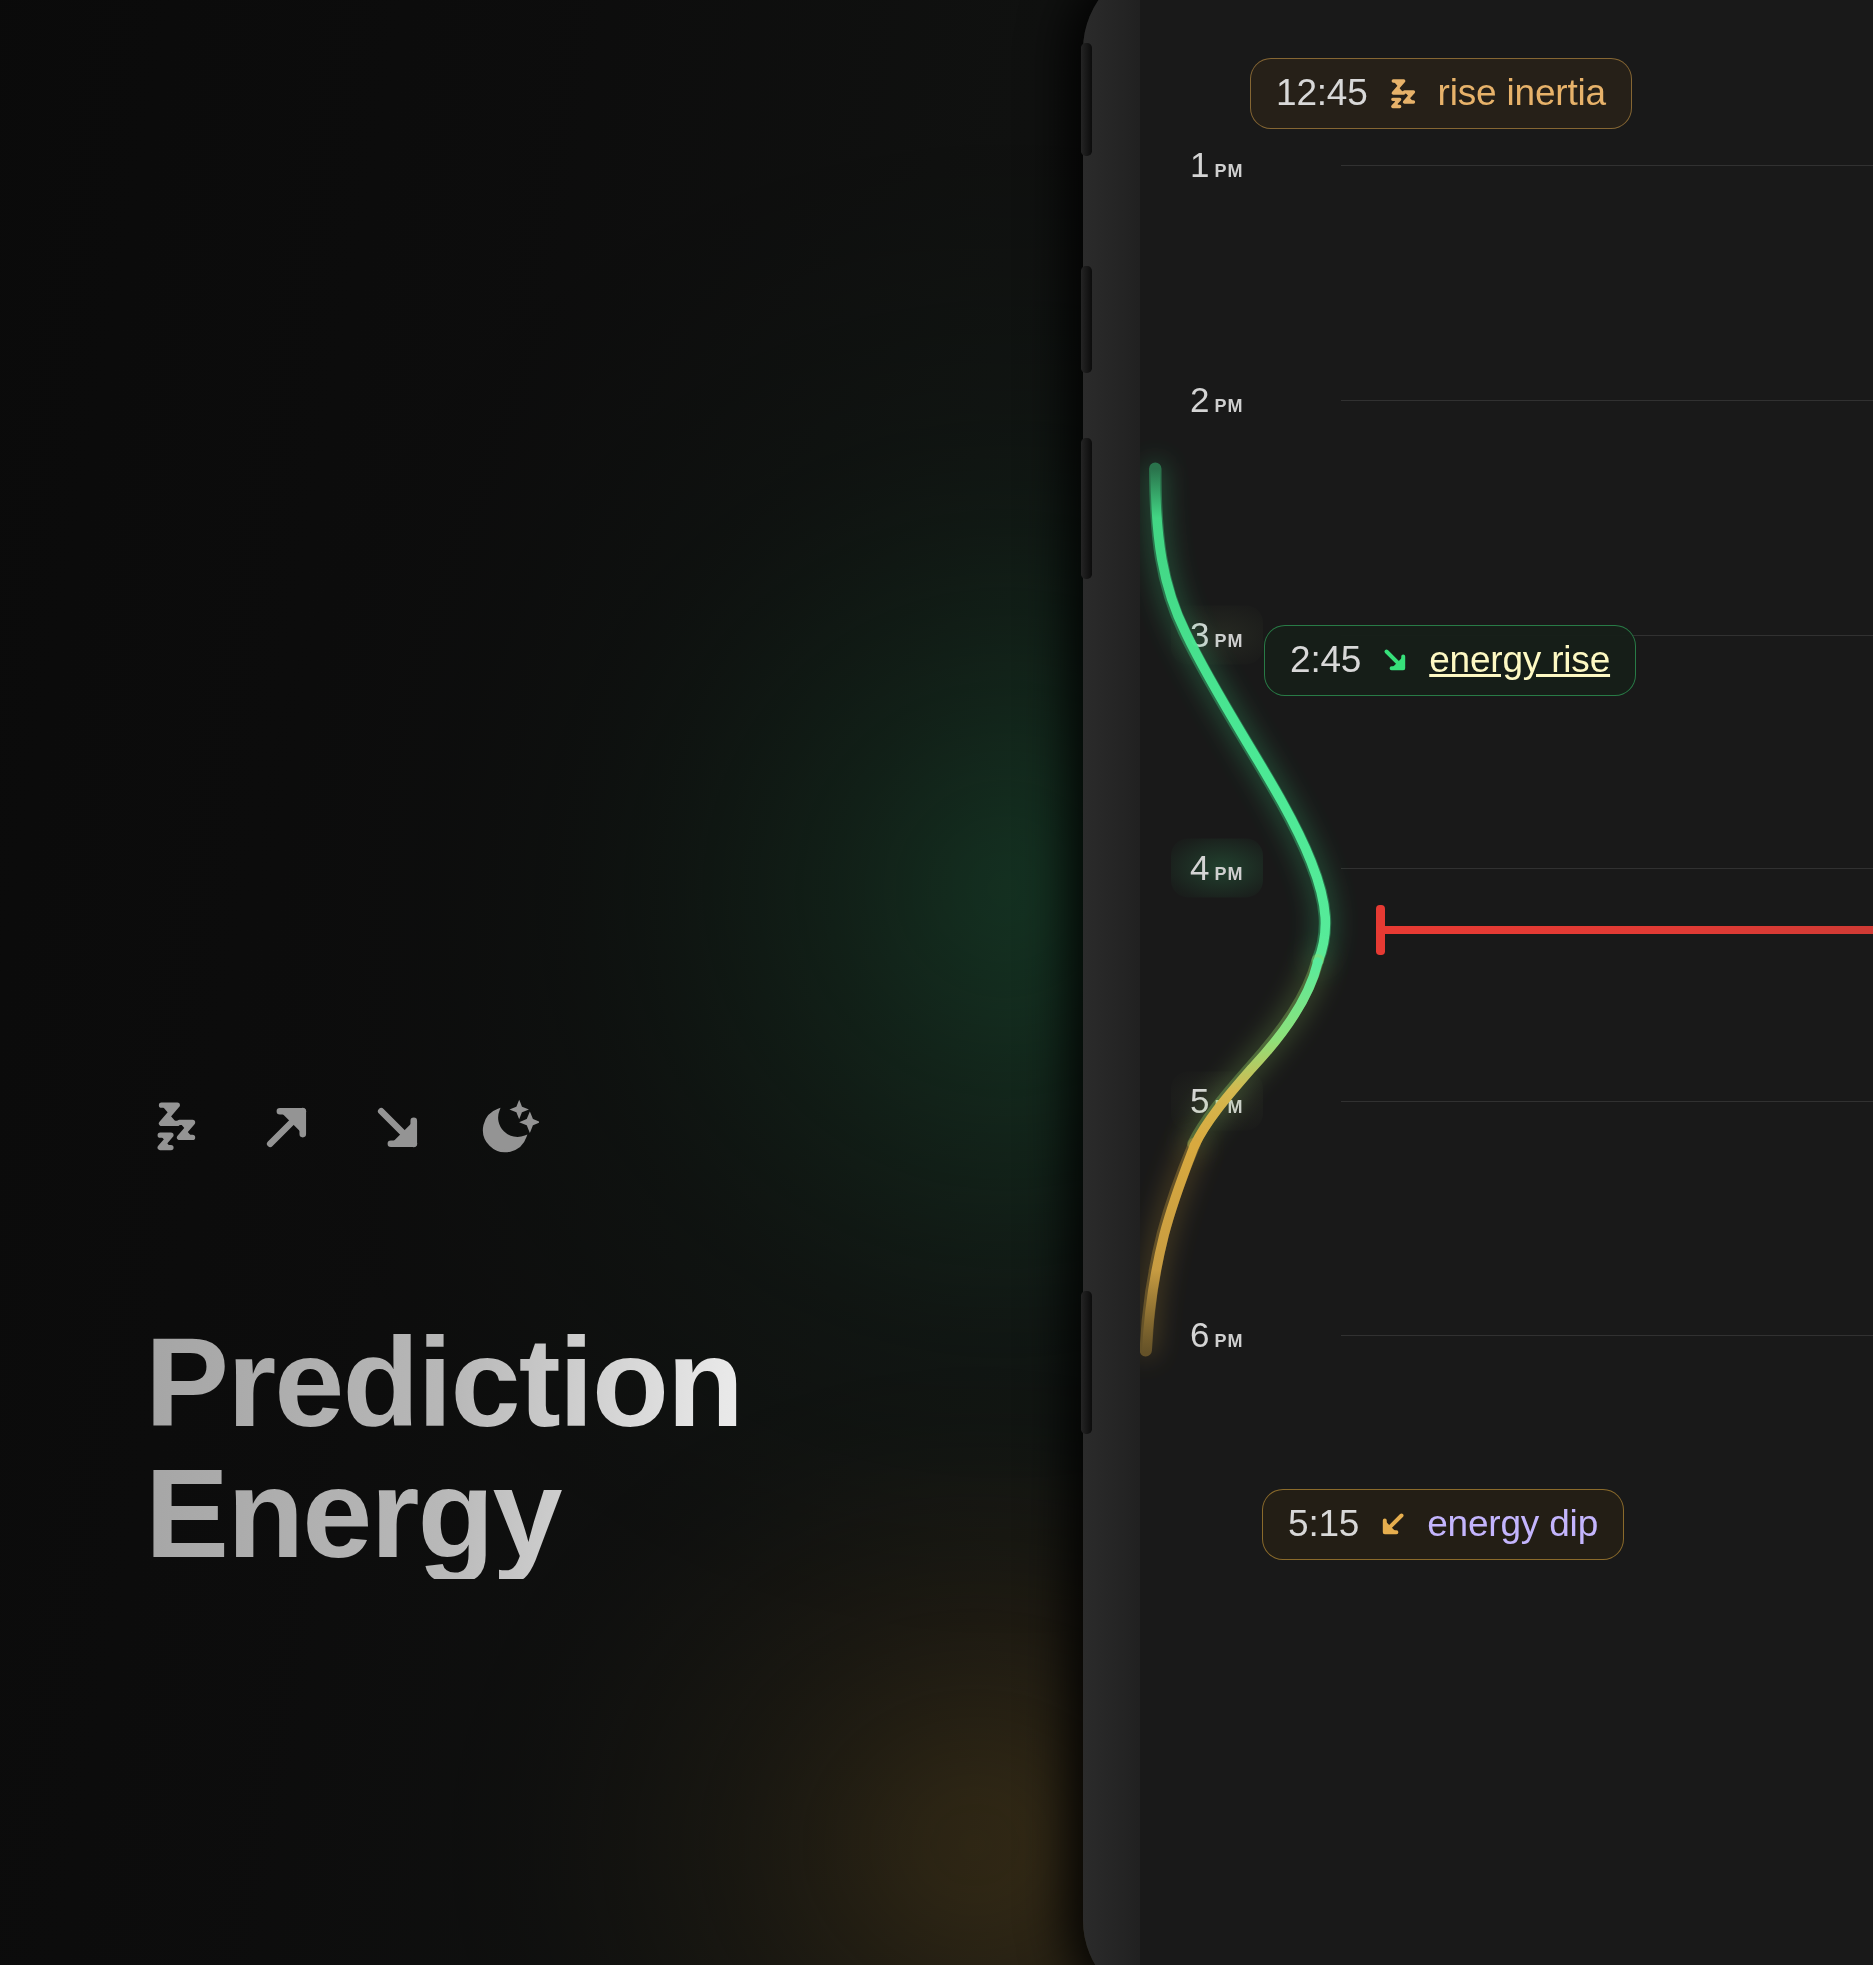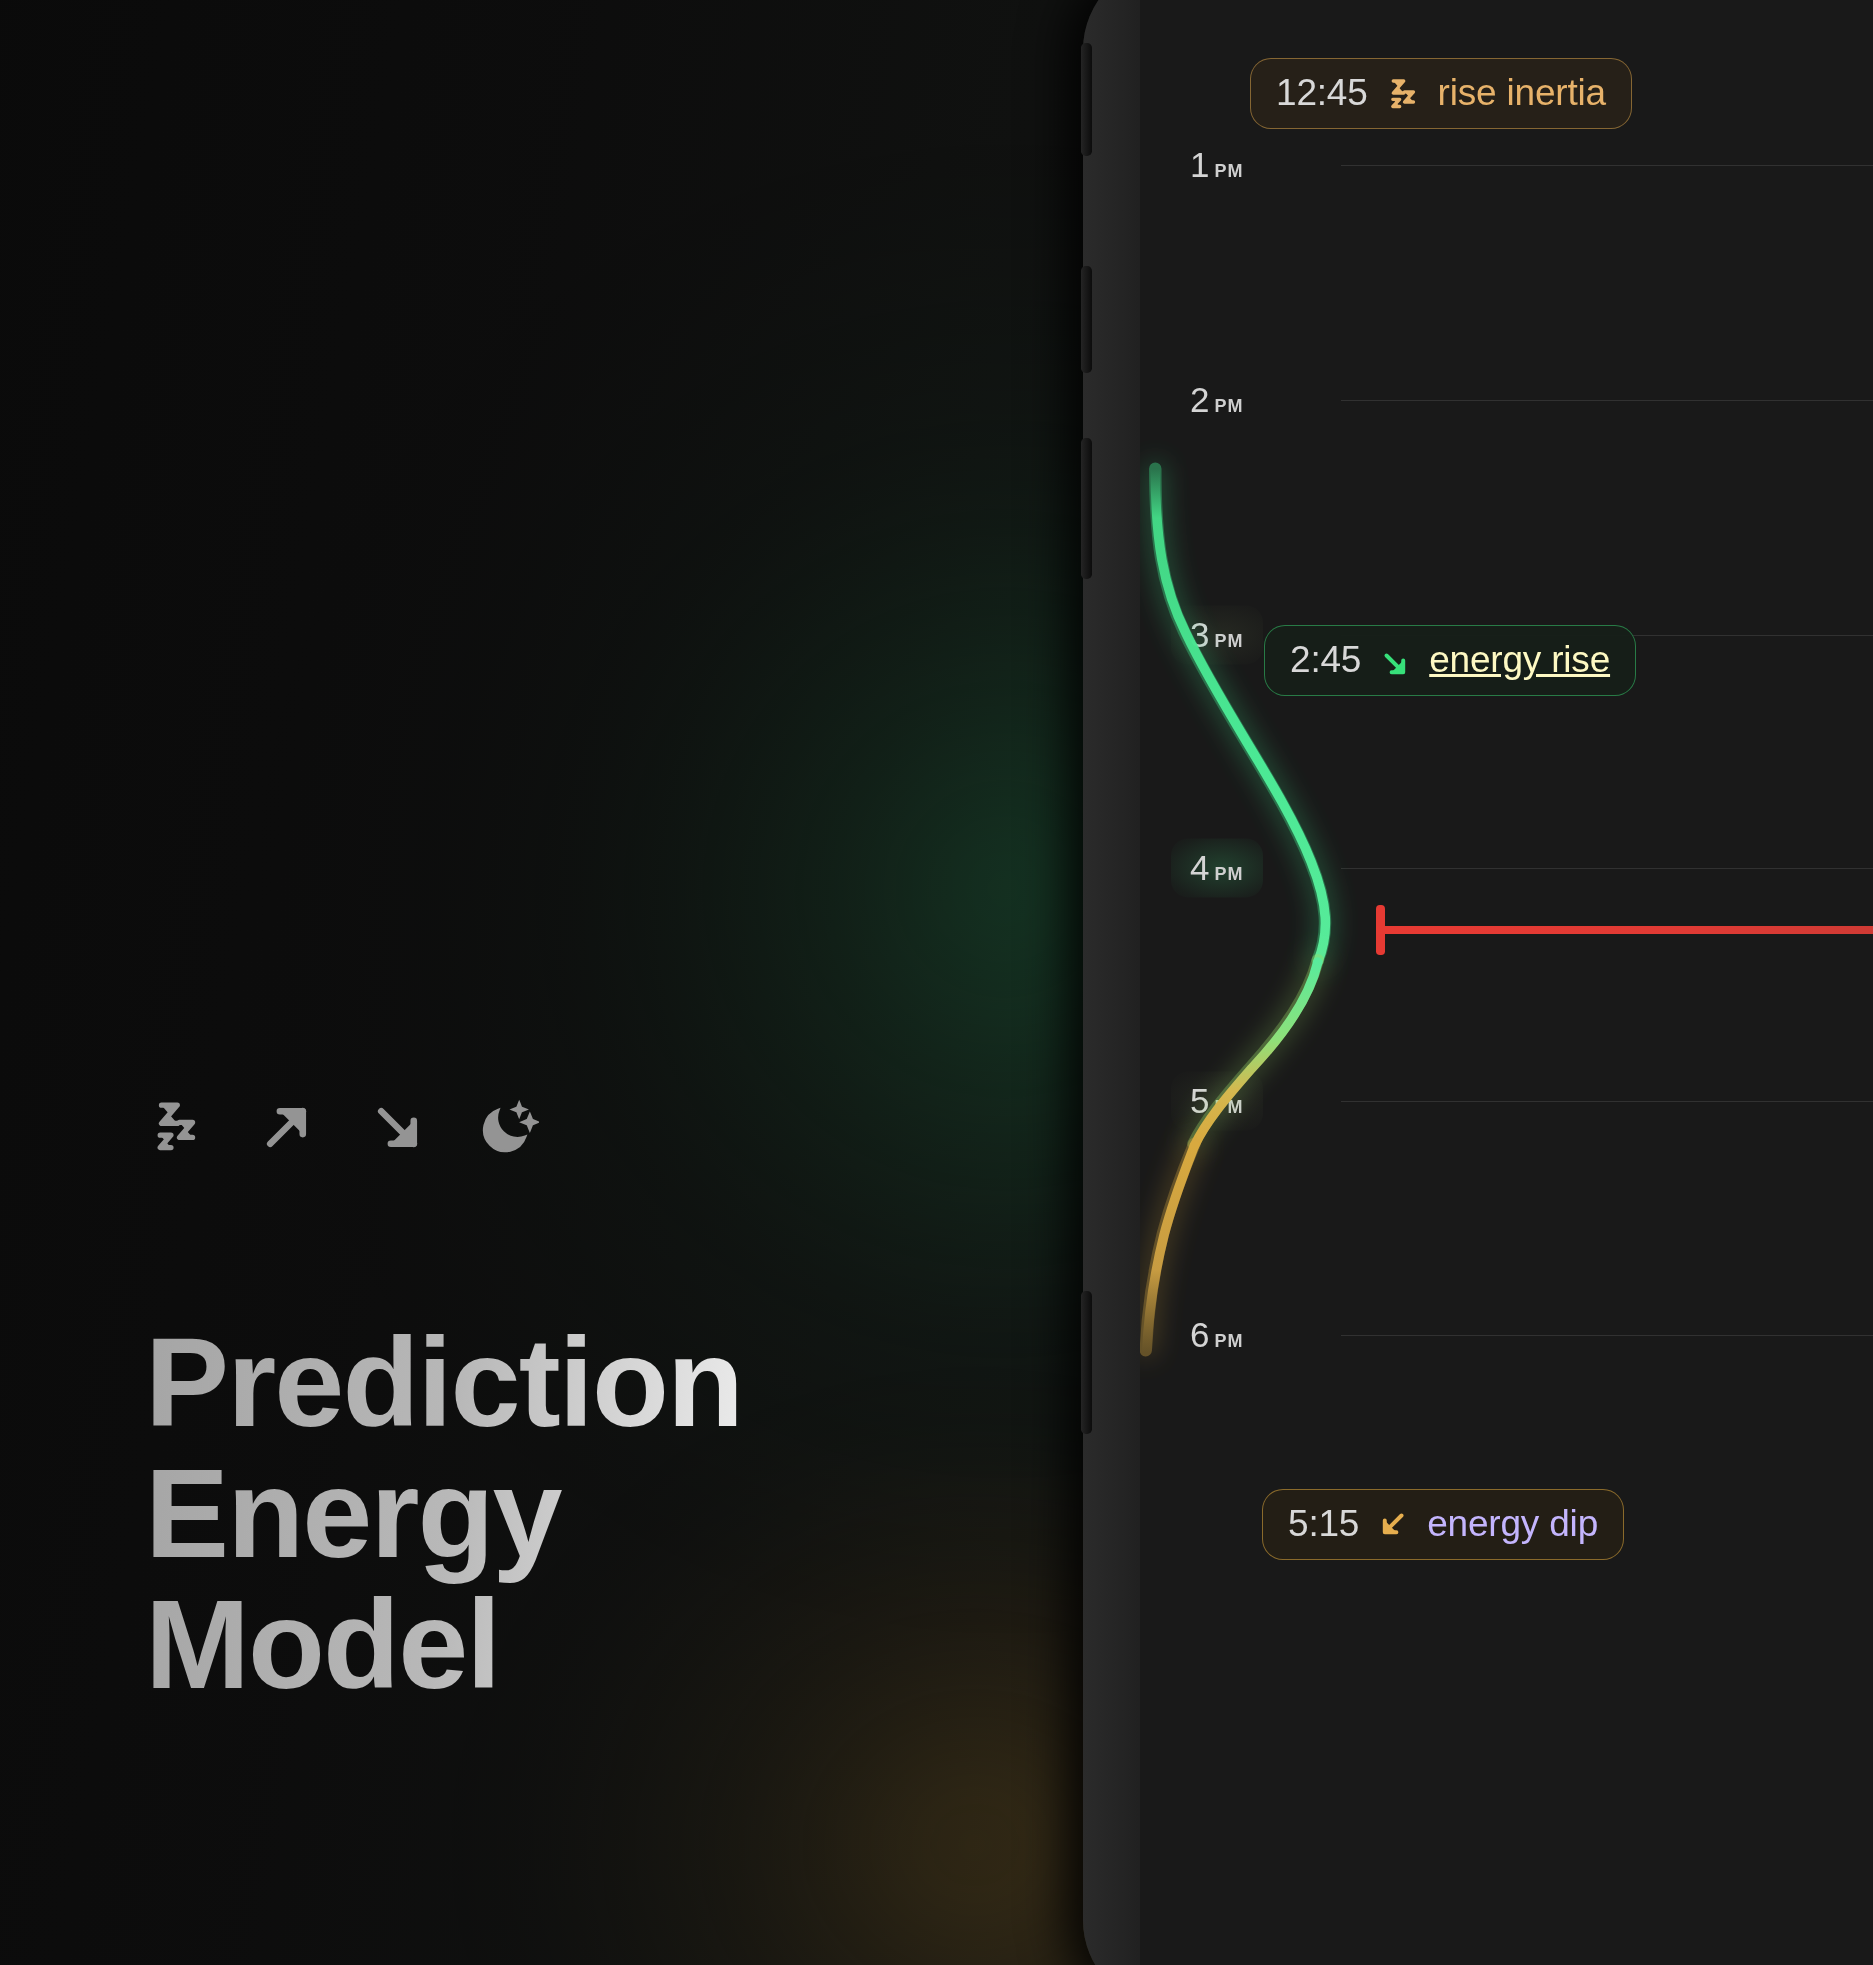--- a/index.html
+++ b/index.html
@@ -233,21 +233,20 @@
   .chip.amber {
     background: rgba(38,32,24,0.96);
     border-color: rgba(214,160,74,0.55);
   }
   .chip.amber .clabel { color: #e7b26a; }
   .chip.amber .cglyph svg { fill: #e7b26a; stroke: #e7b26a; }
 
   .chip.green {
     background: rgba(22,30,24,0.96);
     border-color: rgba(56,200,110,0.55);
-    align-items: flex-end;
   }
   .chip.green .clabel { color: #fef9c3; text-decoration: underline; }
   .chip.green .cglyph svg { fill: #37e07a; stroke: #37e07a; }
 
   .chip.gold {
     background: rgba(36,31,22,0.97);
     border-color: rgba(206,157,58,0.6);
     margin-top: 45px;
   }
   .chip.gold .clabel { color: #c4b5fd; }
@@ -289,21 +288,20 @@
         <path d="M18.6 15.6A8.1 8.1 0 0 1 8.0 5.1a8.3 8.3 0 1 0 10.6 10.5z" fill="#949494"></path>
         <path d="M16.2 2.4l.72 1.78 1.78.72-1.78.72-.72 1.78-.72-1.78L13.7 4.9l1.78-.72z" fill="#949494"></path>
         <path d="M20.4 7.0l.84 2.06 2.06.84-2.06.84-.84 2.06-.84-2.06-2.06-.84 2.06-.84z" fill="#949494"></path>
       </svg>
     </span>
   </div>
 
   <h1 class="headline">
     <span class="ln">Prediction</span>
     <span class="ln">Energy</span>
-    <span class="ln">Model</span>
   </h1>
 
   <div class="phone">
     <div class="phone-btn b1"></div>
     <div class="phone-btn b2"></div>
     <div class="phone-btn b3"></div>
     <div class="phone-btn b4"></div>
 
     <div class="screen">
 

